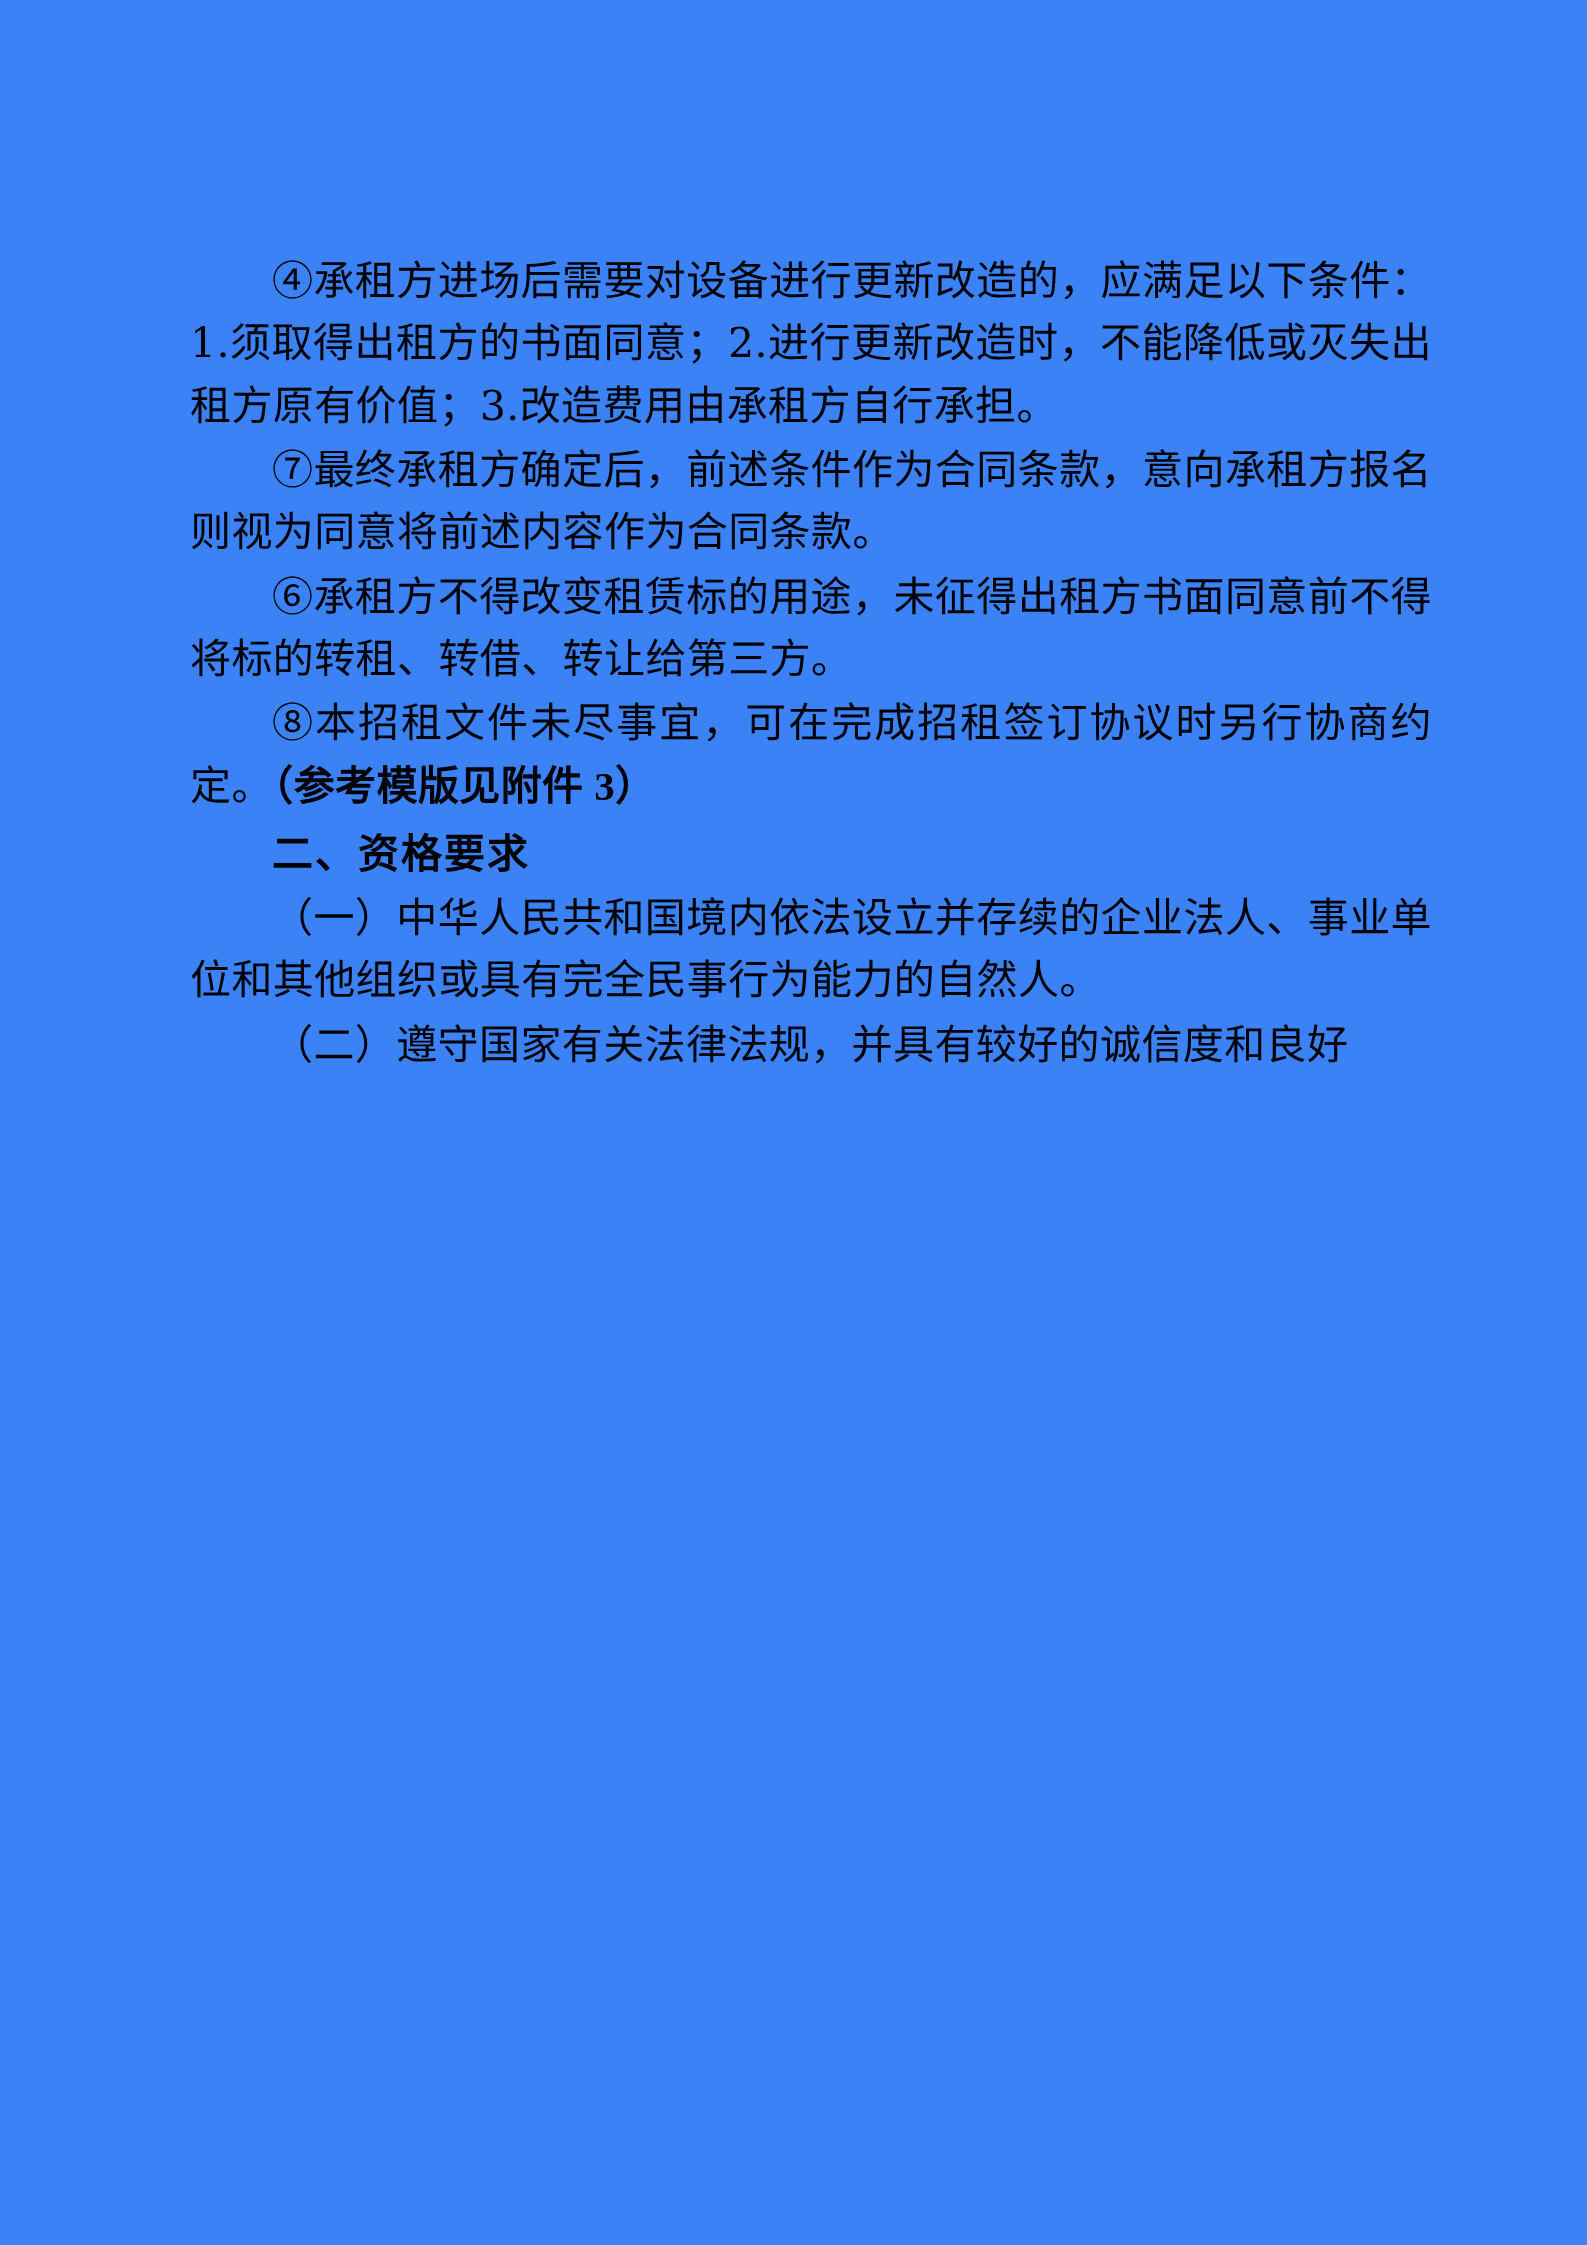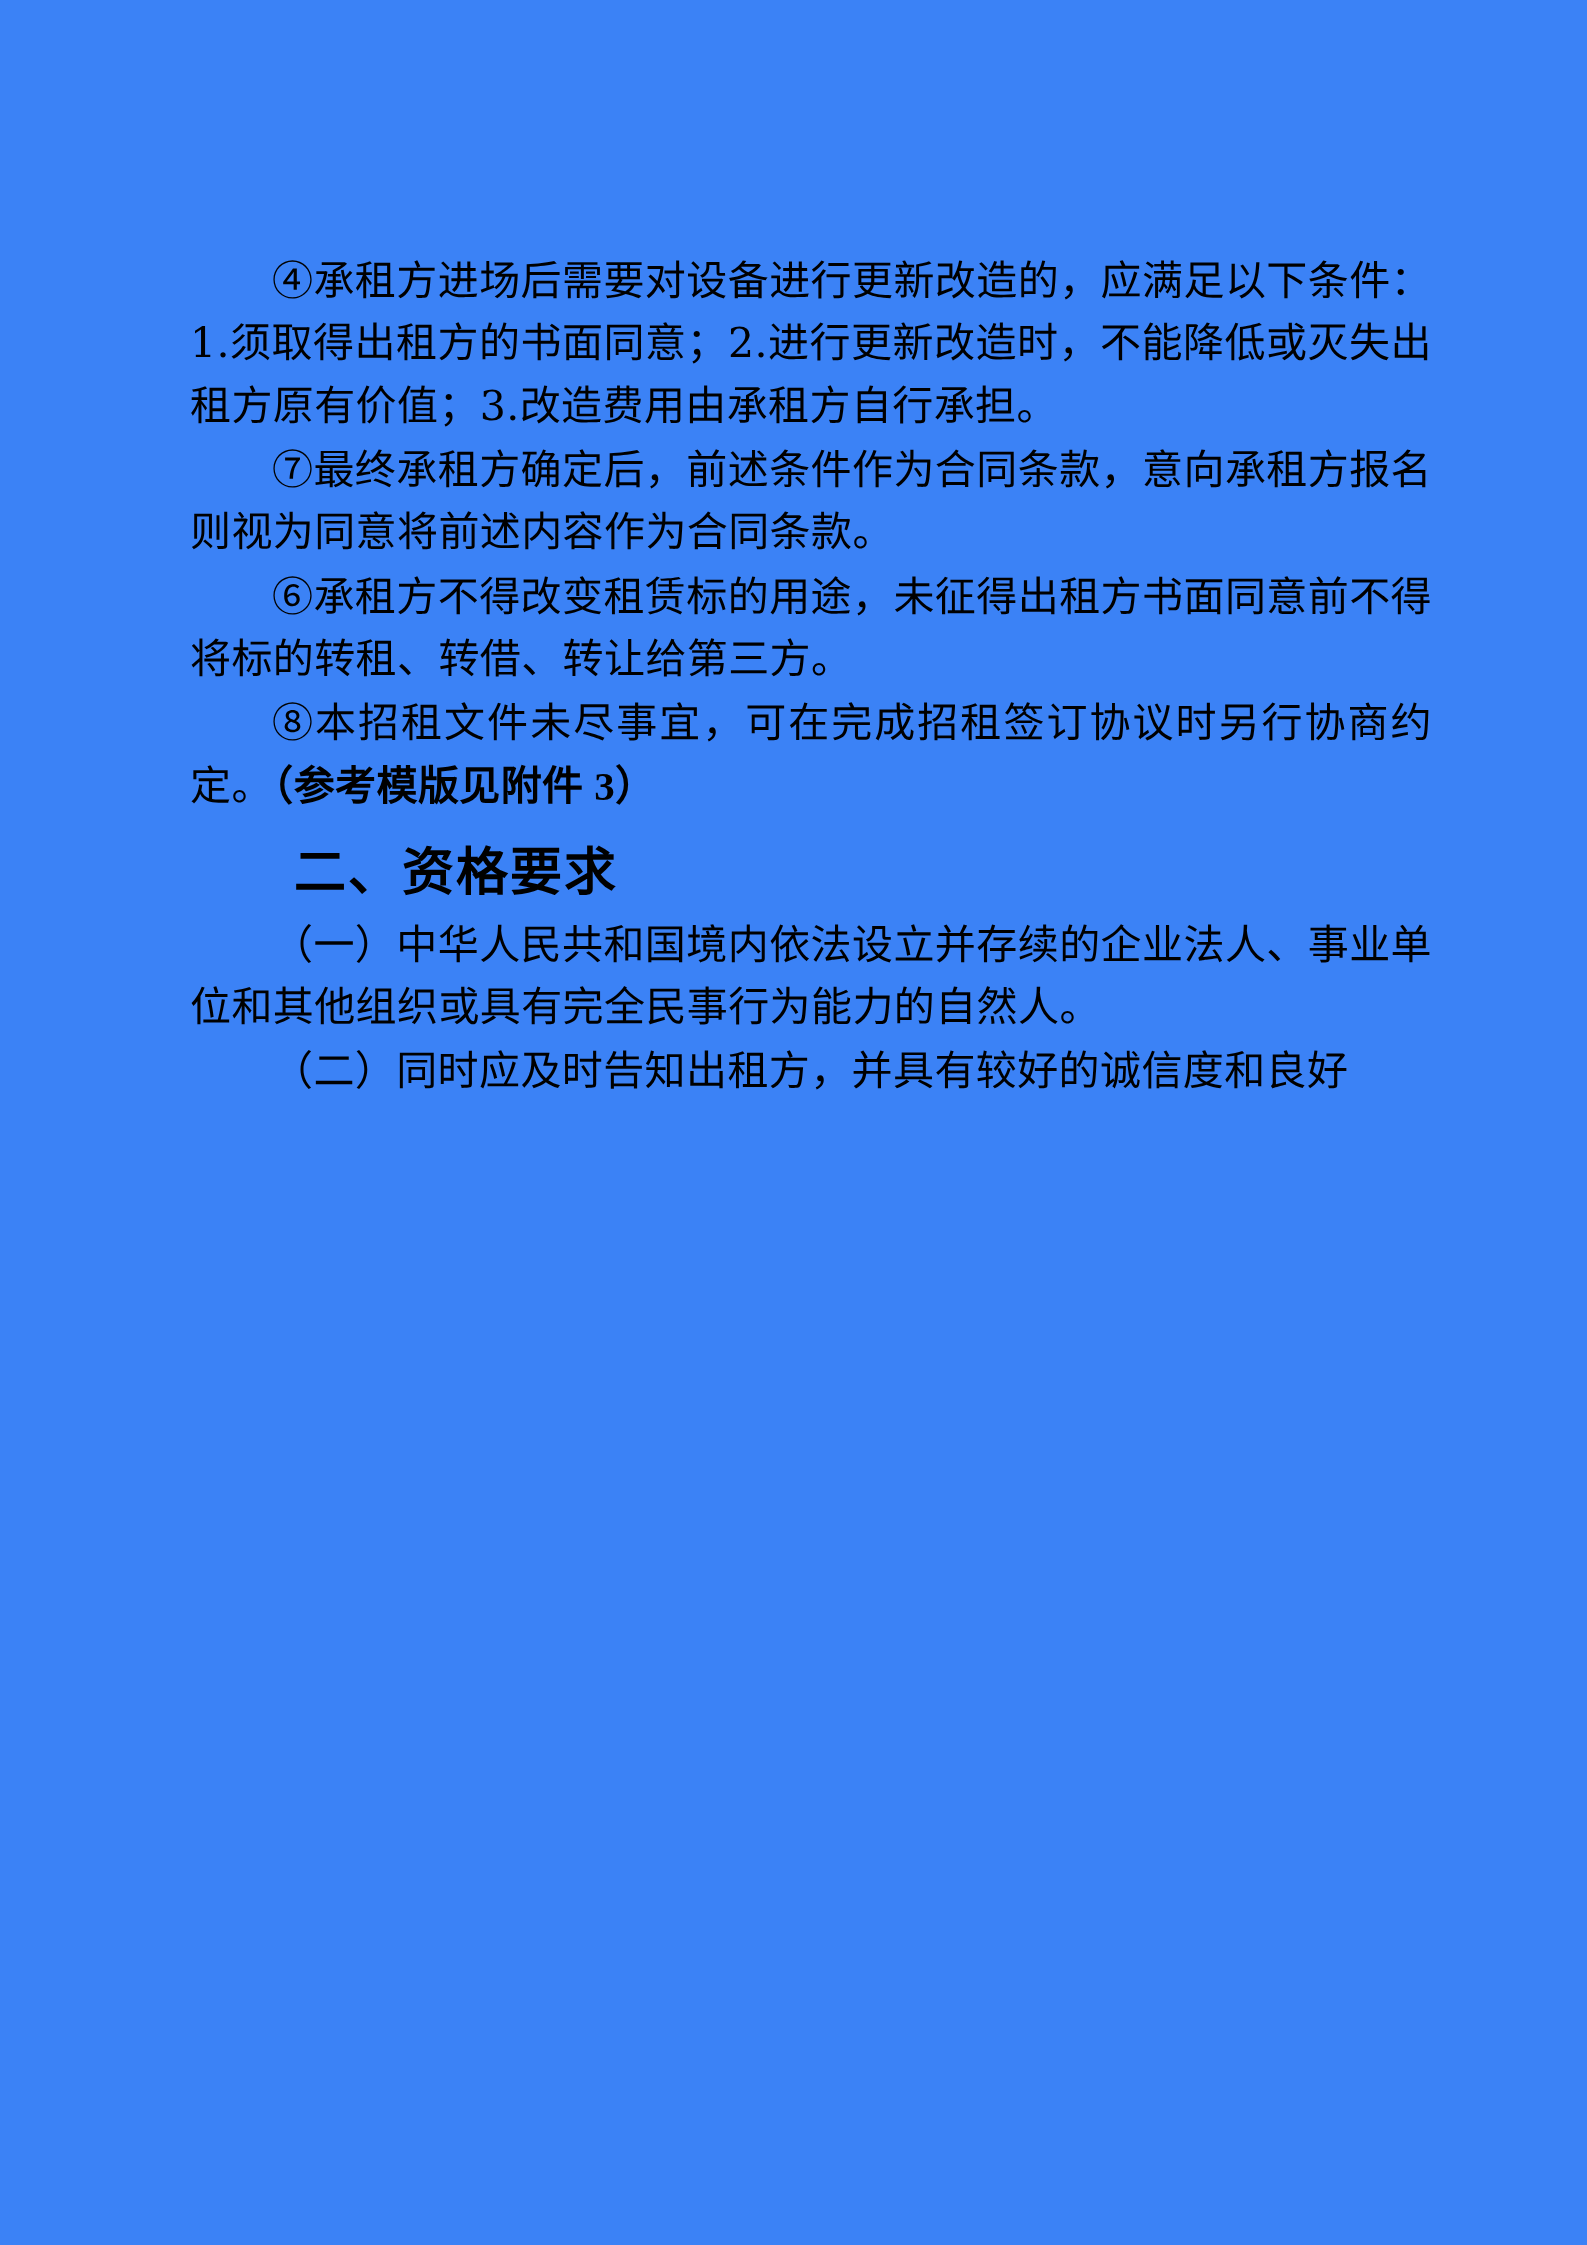--- a/index.html
+++ b/index.html
@@ -28,25 +28,25 @@
     letter-spacing: 0.4px;
     text-align: justify;
     text-justify: inter-ideograph;
   }
   p.para {
     margin: 0 0 2px 0;
     text-indent: 2em;
     white-space: pre-wrap;
   }
   p.heading {
-    margin: 16px 0 2px 0;
+    margin: 6px 0 2px 0;
     text-indent: 2em;
     font-weight: bold;
     font-family: Liberation Serif, serif;
-    font-size: 52px;
+    font-size: 41px;
     letter-spacing: 2px;
   }
   .bold-inline {
     font-weight: bold;
     font-family: Liberation Serif, serif;
   }
 </style>
 </head>
 <body>
 
@@ -59,16 +59,16 @@
     <p class="para">⑦最终承租方确定后，前述条件作为合同条款，意向承租方报名则视为同意将前述内容作为合同条款。</p>
 
     <p class="para">⑥承租方不得改变租赁标的用途，未征得出租方书面同意前不得将标的转租、转借、转让给第三方。</p>
 
     <p class="para"><span>⑧本招租文件未尽事宜，可在完成招租签订协议时另行协商约定。</span><span class="bold-inline">（参考模版见附件 3）</span></p>
 
     <p class="heading">二、资格要求</p>
 
     <p class="para">（一）中华人民共和国境内依法设立并存续的企业法人、事业单位和其他组织或具有完全民事行为能力的自然人。</p>
 
-    <p class="para">（二）同时应及时告知出租方，并具有较好的诚信度和良好</p>
+    <p class="para">（二）遵守国家有关法律法规，并具有较好的诚信度和良好</p>
 
   </div>
 </div>
 
 </body></html>

